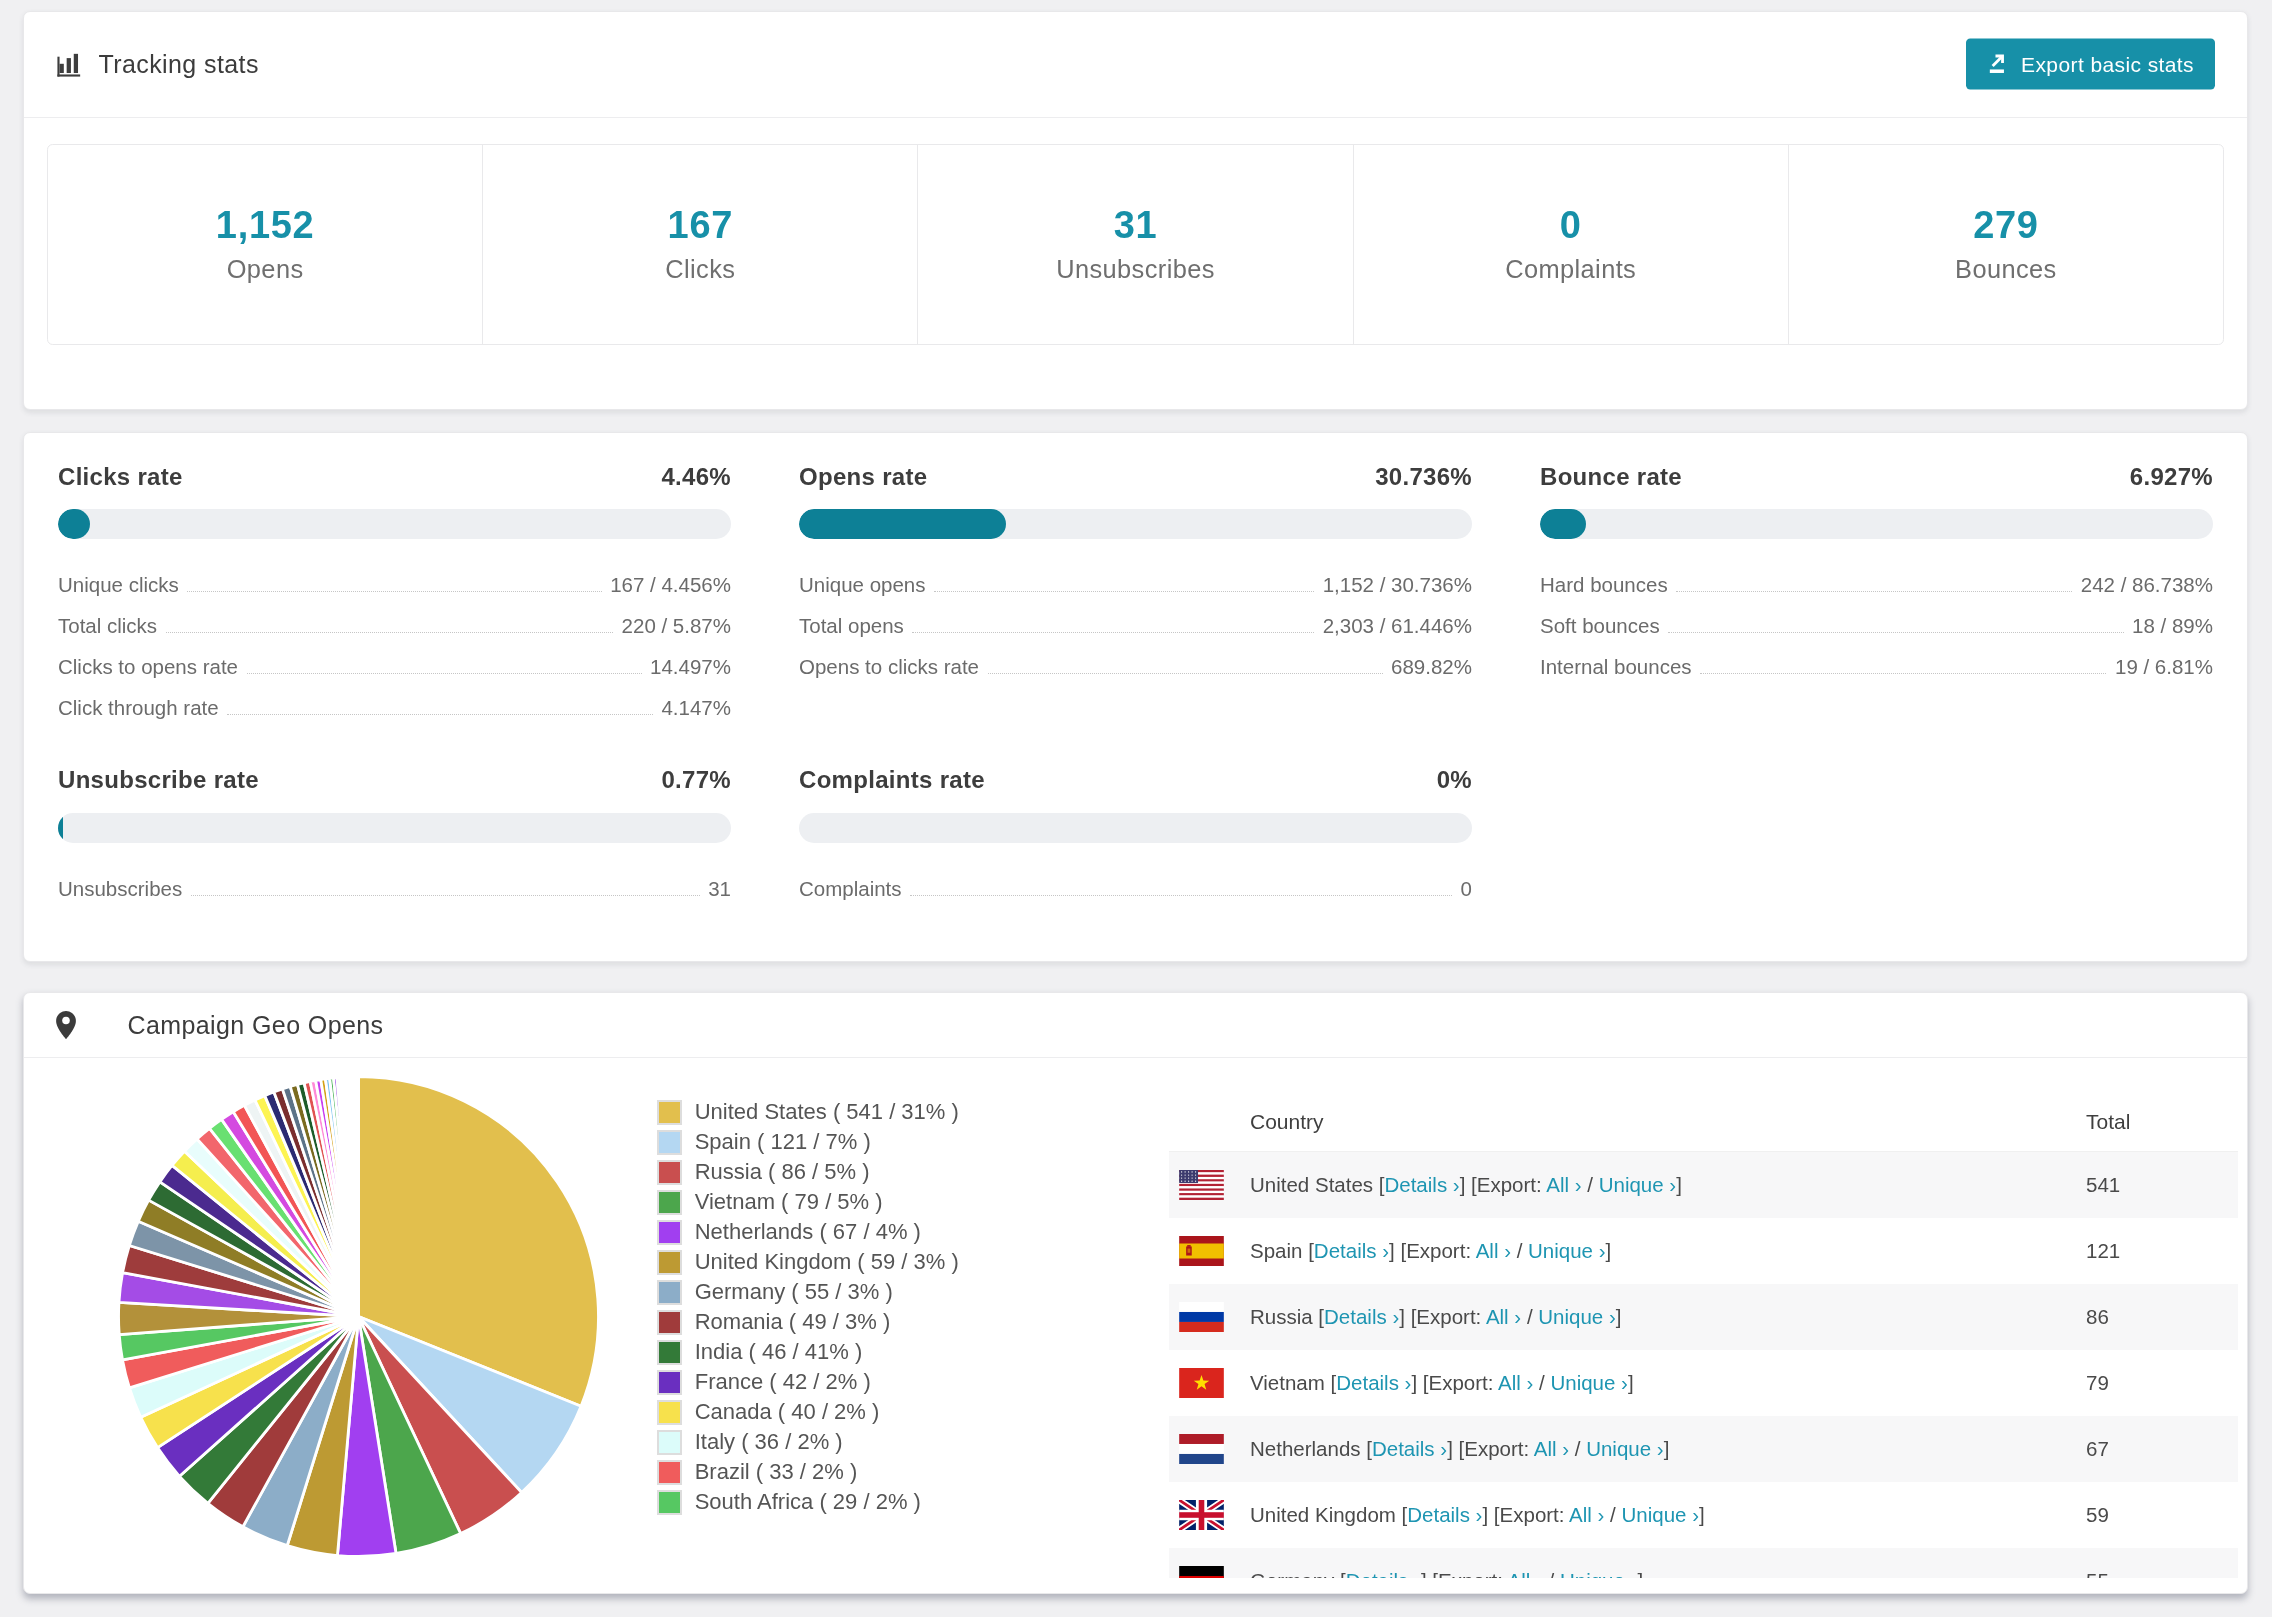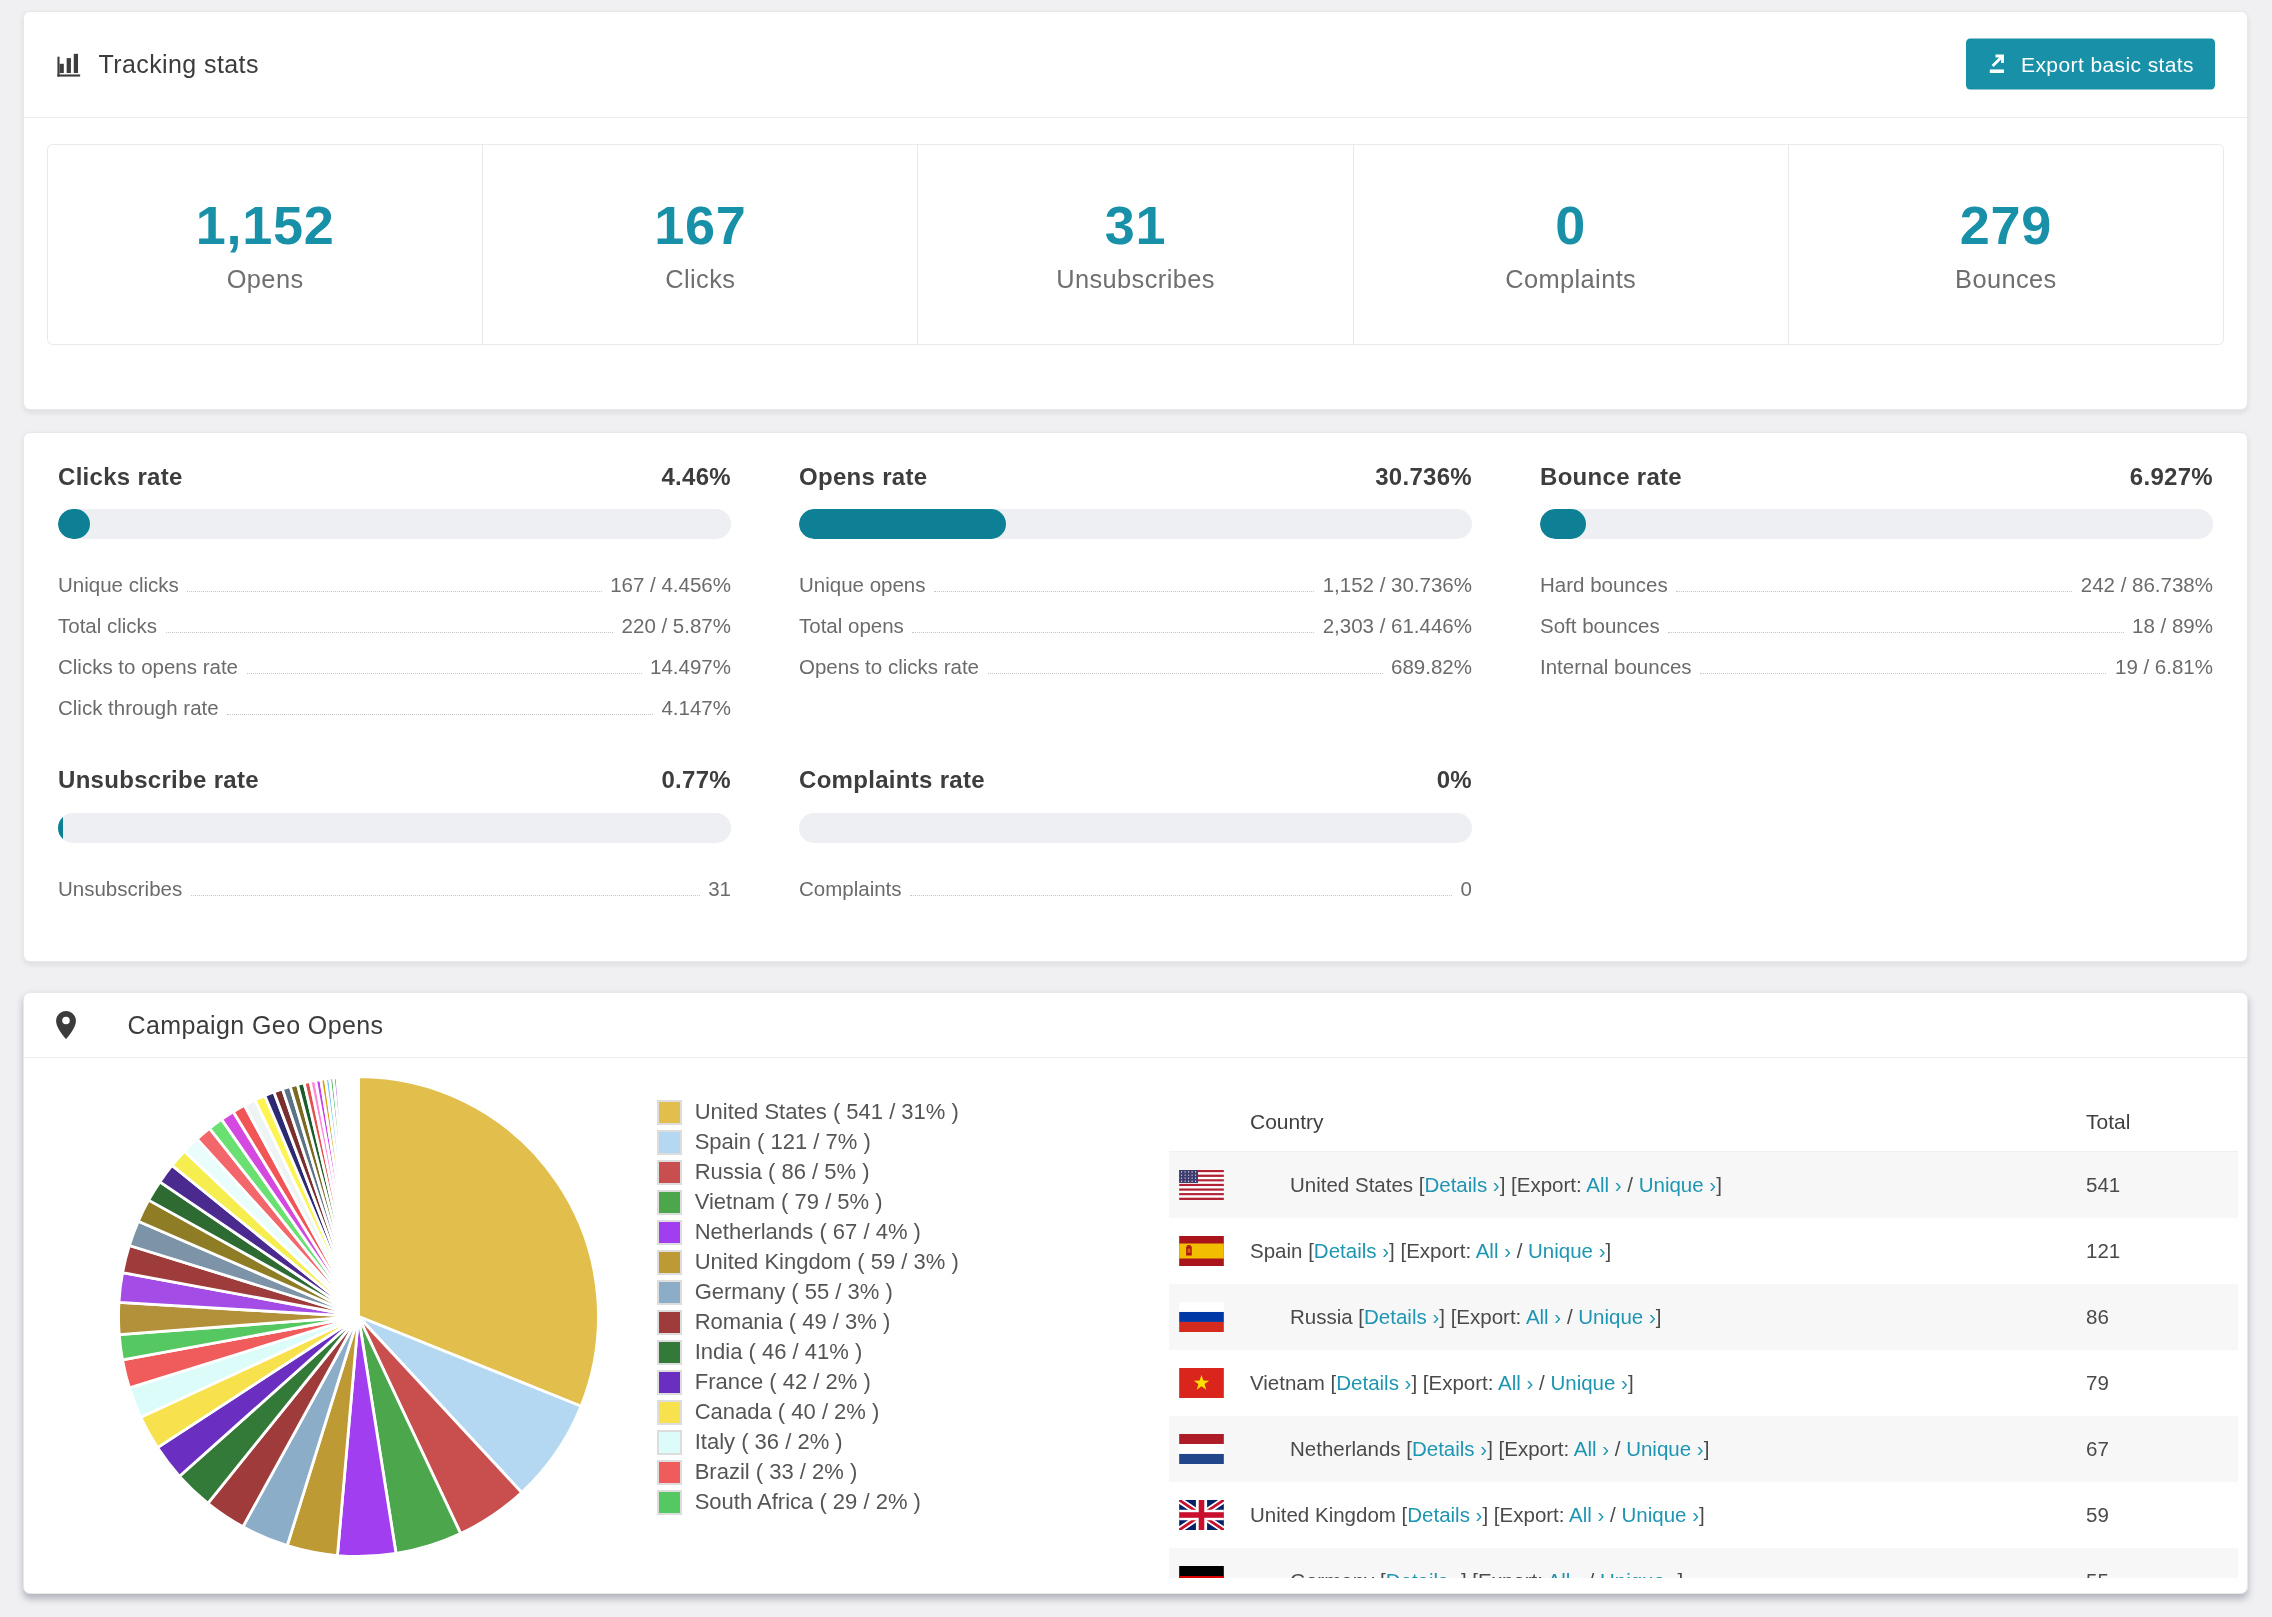--- a/index.html
+++ b/index.html
@@ -34,21 +34,21 @@
     height:51px;padding:0 21px;font-size:21px;font-family:inherit;letter-spacing:0.4px;cursor:pointer;
   }
 
   
   .stat-group{
     position:absolute;top:132px;left:23px;right:23px;height:199px;
     border:1.4px solid #e9e9eb;border-radius:5.6px;display:flex;background:#fff;
   }
   .stat-cell{flex:1;display:flex;flex-direction:column;align-items:center;justify-content:center;border-right:1.4px solid #e9e9eb;}
   .stat-cell:last-child{border-right:none;}
-  .stat-value{font-size:54px;font-weight:700;color:var(--accent,#1790a8);letter-spacing:0.7px;}
+  .stat-value{font-size:38px;font-weight:700;color:var(--accent,#1790a8);letter-spacing:0.7px;}
   .stat-label{font-size:25.4px;color:#6f6f6f;margin-top:8.5px;letter-spacing:0.4px;}
 
   
   .rates-grid{padding:30px 34px 0;display:grid;grid-template-columns:1fr 1fr 1fr;column-gap:68px;row-gap:42px;}
   .rate-head{display:flex;justify-content:space-between;align-items:baseline;font-size:24px;font-weight:700;color:#3d3d3d;letter-spacing:0.3px;}
   .rate-bar{margin-top:18.4px;height:30px;border-radius:15px;background:#edeff2;overflow:hidden;}
   .rate-fill{height:100%;background:var(--barfill,#0d8096);border-radius:15px;width:0;}
   .rate-rows{margin-top:21px;}
   .srow{display:flex;align-items:flex-end;height:41px;font-size:20.5px;color:#6b6b6b;}
   .srow .lbl{white-space:nowrap;padding-bottom:4.2px;}
@@ -62,21 +62,21 @@
   #legend{position:absolute;left:633px;top:39px;list-style:none;margin:0;padding:0;}
   #legend li{display:flex;align-items:center;height:30px;font-size:22px;color:#555;}
   .leg-box{width:21px;height:21px;border:2.1px solid #ddd;margin-right:12.7px;flex:none;box-sizing:content-box;}
 
   #geo-table{position:absolute;left:1145px;top:34px;width:1069px;height:486px;overflow:hidden;font-size:20.5px;}
   .t-head{display:flex;align-items:center;height:60px;color:#3f3f3f;font-size:21px;border-bottom:0.7px solid #f0f0f0;box-sizing:border-box;}
   .t-head .cell-country{padding-left:81px;}
   .cell-country{flex:1;}
   .cell-total{width:152px;flex:none;}
   .t-row{display:flex;align-items:center;height:66px;color:#4a4a4a;}
-  .t-row.odd{background:#f7f7f8;gap:40px;}
+  .t-row.odd{background:#f7f7f8;}
   .flag{width:45px;height:30px;margin:0 26px 0 10px;flex:none;display:block;overflow:hidden;}
   .flag svg{display:block;width:45px;height:30px;}
   .geo-link{color:var(--link,#1e95b2);text-decoration:none;cursor:pointer;}
   .dk{color:#4a4a4a;}
   .row-label{white-space:nowrap;}
 </style>
 </head>
 <body>
 
 <div class="card" id="card-tracking">

